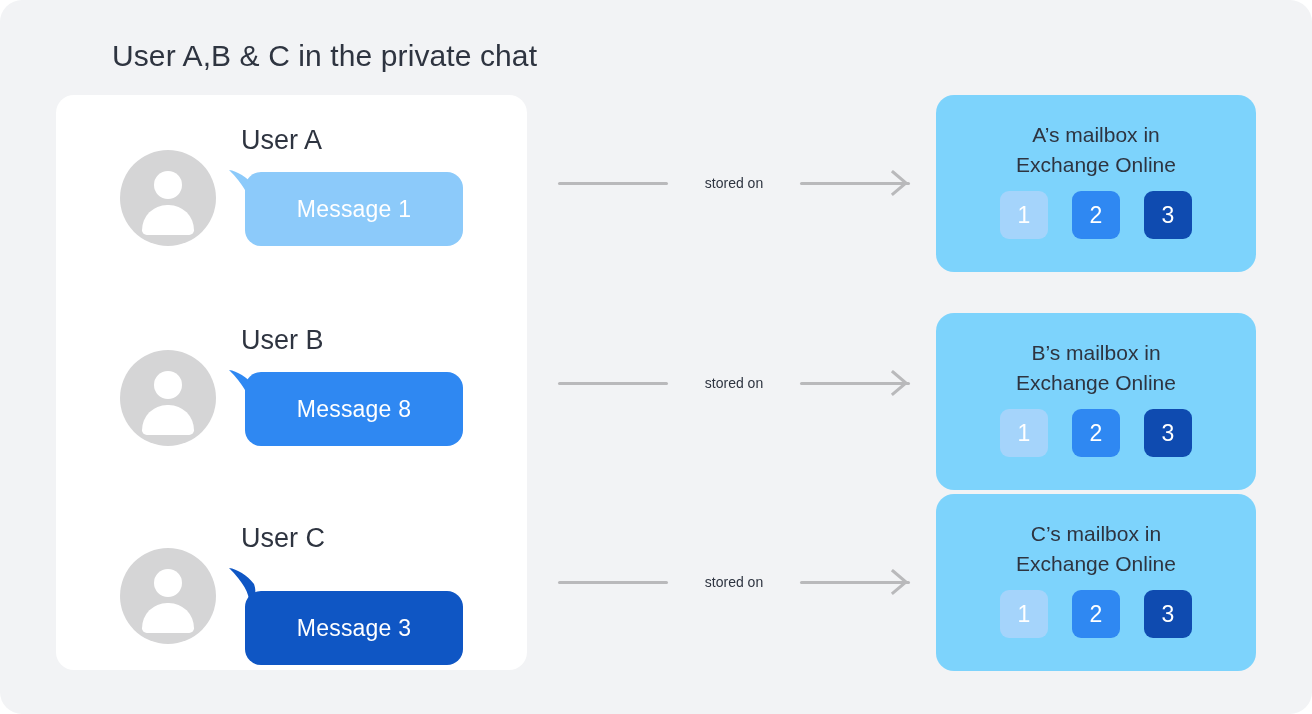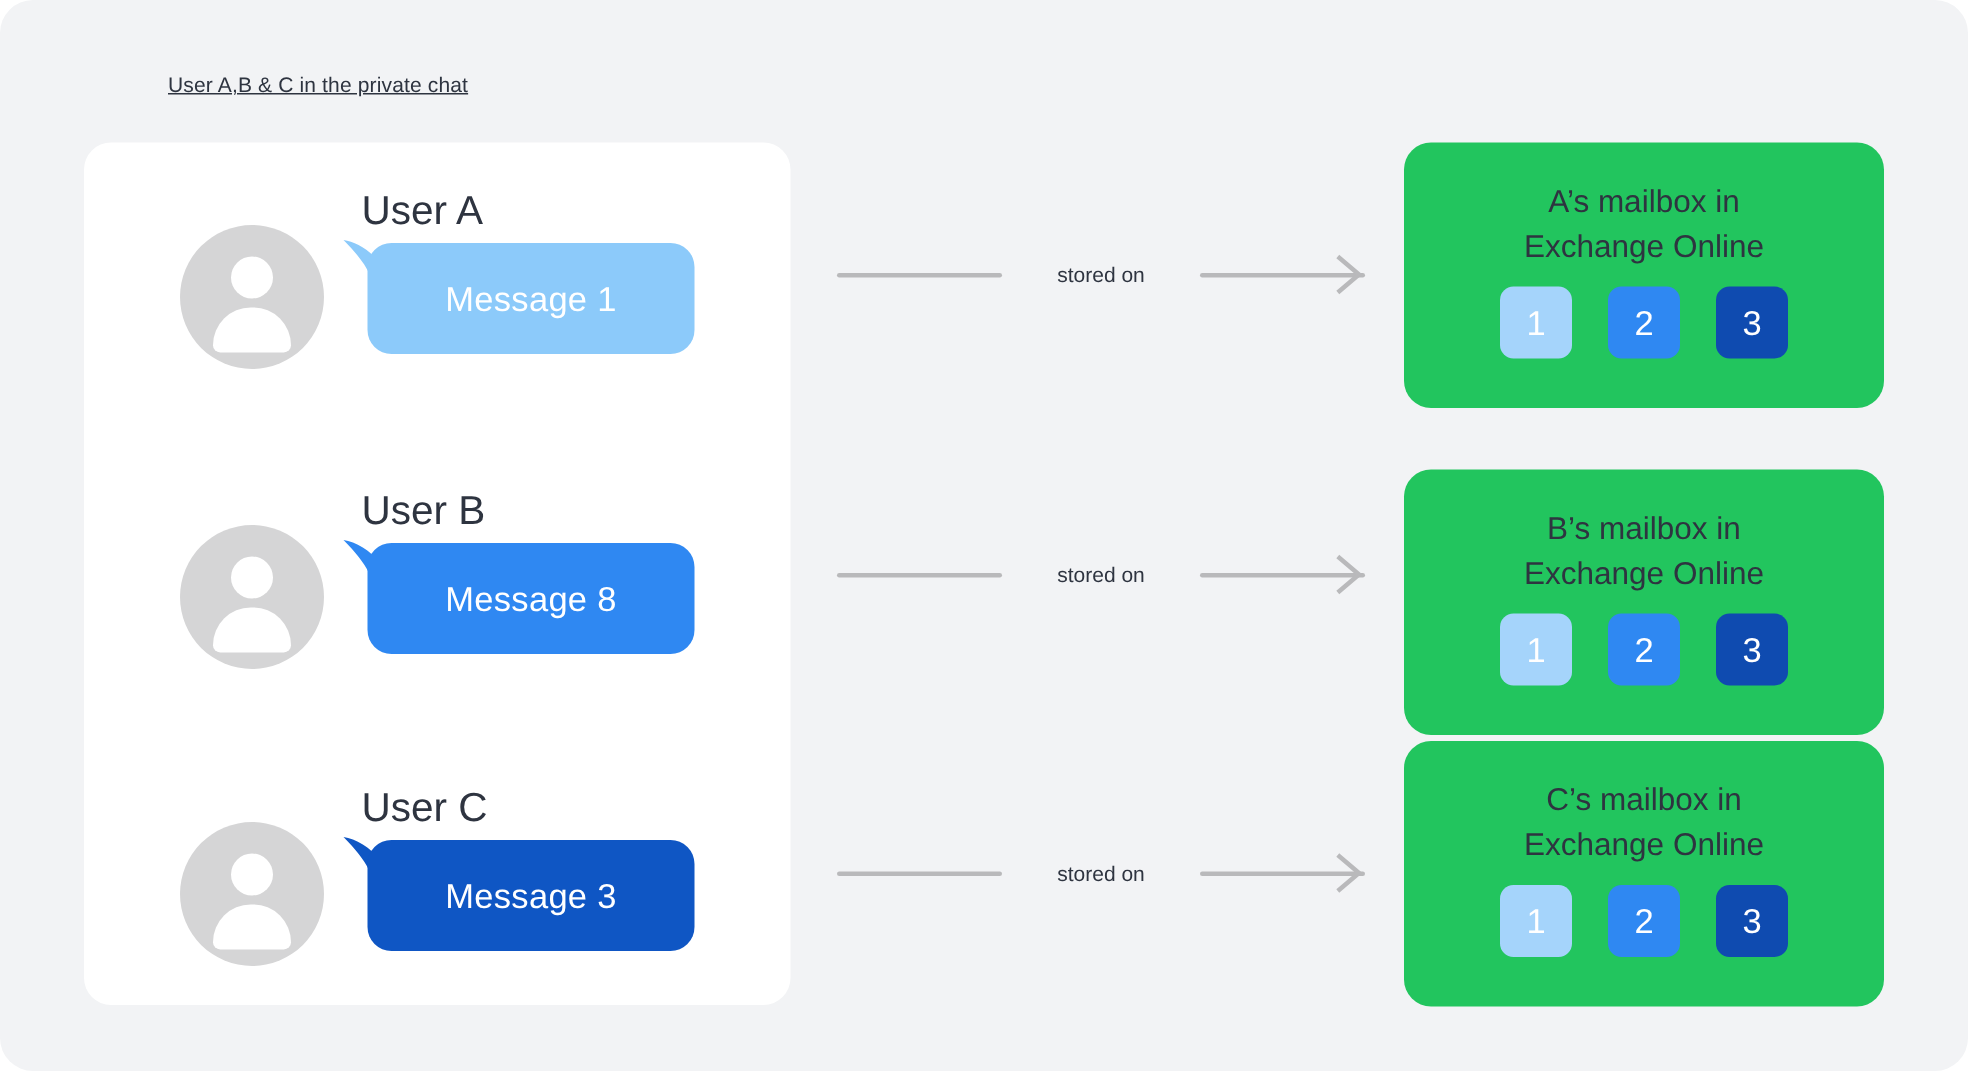--- a/index.html
+++ b/index.html
@@ -22,26 +22,25 @@
     background: #f2f3f5;
     border-radius: 22px;
     overflow: hidden;
   }
 
   
   #diagram-title {
     position: absolute;
     left: 112px;
     top: 41px;
-    font-size: 14px;
+    font-size: 30px;
     line-height: 30px;
     color: #2e3440;
     letter-spacing: 0.1px;
     white-space: nowrap;
-    text-decoration: underline;
   }
 
   
   #chat-card {
     position: absolute;
     left: 56px;
     top: 95px;
     width: 471px;
     height: 575px;
     background: #ffffff;
@@ -94,21 +93,21 @@
     top: 6px;
     font-size: 27px;
     line-height: 28px;
     color: #2e3440;
     white-space: nowrap;
   }
 
   .bubble-wrap {
     position: absolute;
     left: 185px;
-    top: 42px;
+    top: 52px;
     width: 222px;
     height: 64px;
   }
   .bubble {
     position: absolute;
     left: 4px;
     top: 0;
     width: 218px;
     height: 74px;
     border-radius: 16px;
@@ -174,21 +173,21 @@
     width: 26px;
     height: 28px;
   }
 
   
   .mailbox-card {
     position: absolute;
     left: 936px;
     width: 320px;
     height: 177px;
-    background: #22c55e;
+    background: #7dd3fc;
     border-radius: 18px;
   }
   .mailbox-card.m0 { top: 95px; }
   .mailbox-card.m1 { top: 313px; }
   .mailbox-card.m2 { top: 494px; }
 
   .mailbox-title {
     position: absolute;
     left: 0;
     top: 25px;
@@ -261,21 +260,21 @@
     <div class="chat-row r2">
       <div class="avatar">
         <div class="head"></div>
         <div class="body"></div>
       </div>
       <div class="user-label">User C</div>
       <div class="bubble-wrap">
         <svg class="bubble-tail" viewBox="0 0 40 44">
           <path d="M2 2 C 10 3, 20 9, 27 18 C 30 26, 28 36, 22 42 C 24 30, 18 18, 2 2 Z" fill="#0f56c4"></path>
         </svg>
-        <div class="bubble" style="background-color: rgb(15, 86, 196);">Message 3</div>
+        <div class="bubble" style="background-color: rgb(15, 86, 196); margin-top: 21px;">Message 3</div>
       </div>
     </div>
 
   </div>
 
   <div class="connector c0">
     <div class="conn-line-left"></div>
     <div class="conn-label">stored on</div>
     <div class="conn-line-right"></div>
     <svg class="conn-arrowhead" viewBox="0 0 26 28">

